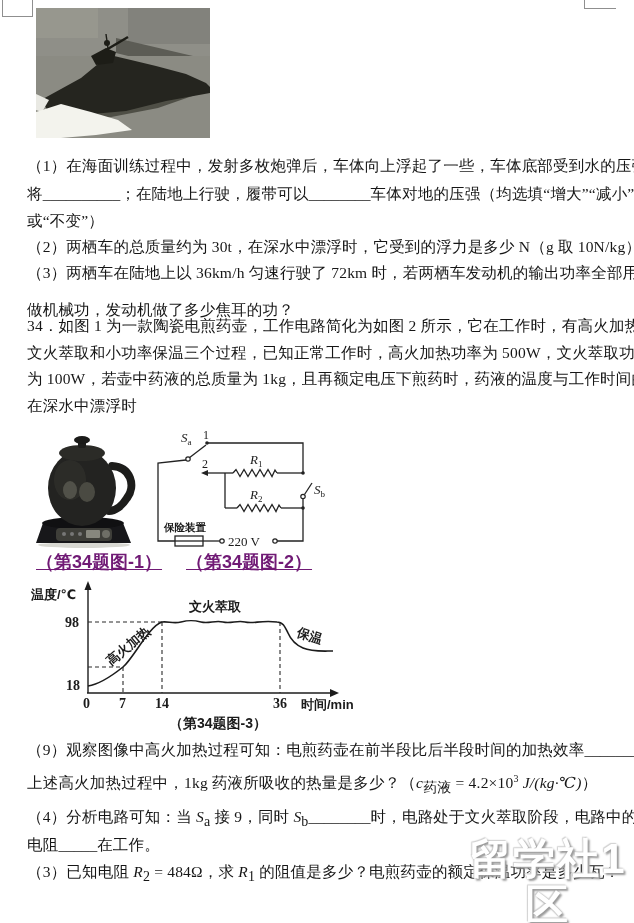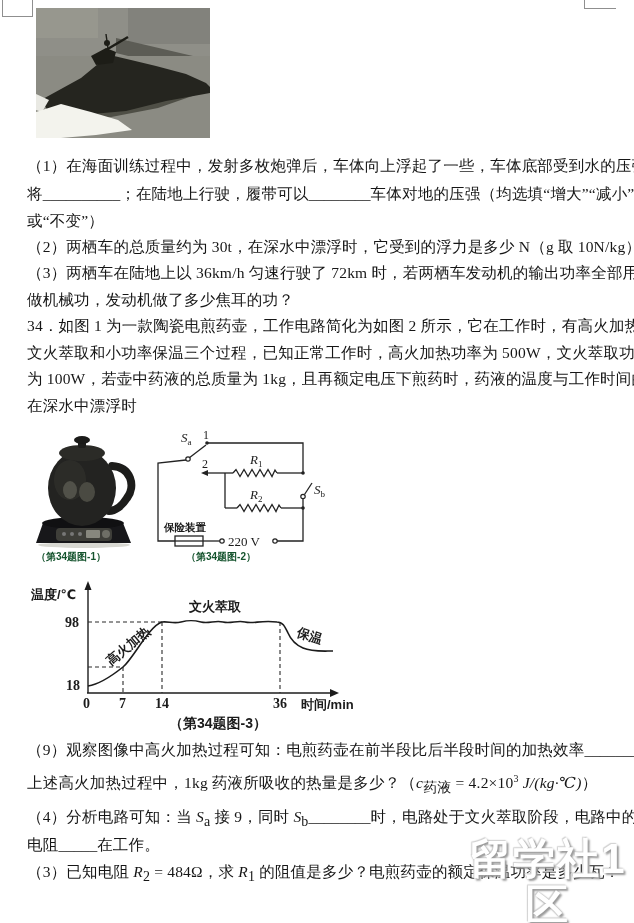--- a/index.html
+++ b/index.html
@@ -8,22 +8,22 @@
   .frag{position:absolute;}
   .frag-tl{left:2px;top:-7px;width:29px;height:23px;border:1.5px solid #8f8f8f;border-top:none;}
   .frag-tr{left:584px;top:-9px;width:31px;height:17px;border-left:1.5px solid #8f8f8f;border-bottom:1.5px solid #8f8f8f;}
   .t{position:absolute;left:27px;width:600px;white-space:nowrap;
      font-size:15.5px;line-height:20px;letter-spacing:0.2px;}
   .blank{letter-spacing:0;}
   sub{font-size:14px;}
   sup{font-size:10px;}
   .math{font-family:"Liberation Serif","DejaVu Serif",serif;}
   .math i{font-style:italic;}
-  .caption{position:absolute;font-weight:bold;font-size:10px;white-space:nowrap;
-           font-family:"Liberation Sans","DejaVu Sans",sans-serif;color:#14532d;}
+  .caption{position:absolute;font-weight:bold;font-size:18px;white-space:nowrap;
+           font-family:"Liberation Sans","DejaVu Sans",sans-serif;color:#701a75;text-decoration:underline;}
   .figsvg{position:absolute;}
   .wm{position:absolute;left:462px;top:836px;width:172px;text-align:center;
       font-family:"Liberation Sans","DejaVu Sans",sans-serif;pointer-events:none;}
   .wm-logo{font-size:42px;font-weight:800;color:#ffffff;letter-spacing:2px;line-height:46px;
            text-shadow:2px 2px 2px #9b9b9b,-1px -1px 1px #d2d2d2,0 0 2px #b5b5b5;}
   svg text{font-family:"Liberation Serif","DejaVu Serif",serif;fill:#1b1b1b;}
   .hei{font-family:"Liberation Sans","DejaVu Sans",sans-serif;font-weight:bold;}
 </style>
 </head>
 <body>
@@ -48,21 +48,21 @@
     <circle cx="71" cy="35" r="3" fill="#1d1d17"></circle>
     <polygon points="0,86 13,92 6,104 0,102" fill="#e9e9e3"></polygon>
     <polygon points="0,104 25,96 55,104 82,112 96,122 60,127 25,130 0,130" fill="#f3f3ed"></polygon>
   </svg>
 
   <div class="t" style="top:156px">（1）在海面训练过程中，发射多枚炮弹后，车体向上浮起了一些，车体底部受到水的压强</div>
   <div class="t" style="top:211px">或“不变”）</div>
   <div class="t" style="top:184px"><span>将</span><span class="blank">__________</span><span>；在陆地上行驶，履带可以</span><span class="blank">________</span><span>车体对地的压强（均选填“增大”“减小”</span></div>
   <div class="t" style="top:237px">（2）两栖车的总质量约为 30t，在深水中漂浮时，它受到的浮力是多少 N（g 取 10N/kg）；</div>
   <div class="t" style="top:263px">（3）两栖车在陆地上以 36km/h 匀速行驶了 72km 时，若两栖车发动机的输出功率全部用于</div>
-  <div class="t" style="top:290px">做机械功，发动机做了多少焦耳的功？</div>
+  <div class="t" style="top:300px">做机械功，发动机做了多少焦耳的功？</div>
 
   <div class="t" style="top:316px">34．如图 1 为一款陶瓷电煎药壶，工作电路简化为如图 2 所示，它在工作时，有高火加热、</div>
   <div class="t" style="top:343px">文火萃取和小功率保温三个过程，已知正常工作时，高火加热功率为 500W，文火萃取功率</div>
   <div class="t" style="top:369px">为 100W，若壶中药液的总质量为 1kg，且再额定电压下煎药时，药液的温度与工作时间的</div>
   <div class="t" style="top:396px">在深水中漂浮时</div>
 
   <svg class="figsvg" style="left:30px;top:436px" width="115" height="112" viewBox="0 0 115 112">
     <ellipse cx="54" cy="109" rx="46" ry="3" fill="#d8d8d2"></ellipse>
     <polygon points="13,87 93,87 101,107 6,107" fill="#17171a"></polygon>
     <ellipse cx="53" cy="87" rx="41" ry="6" fill="#101012"></ellipse>

